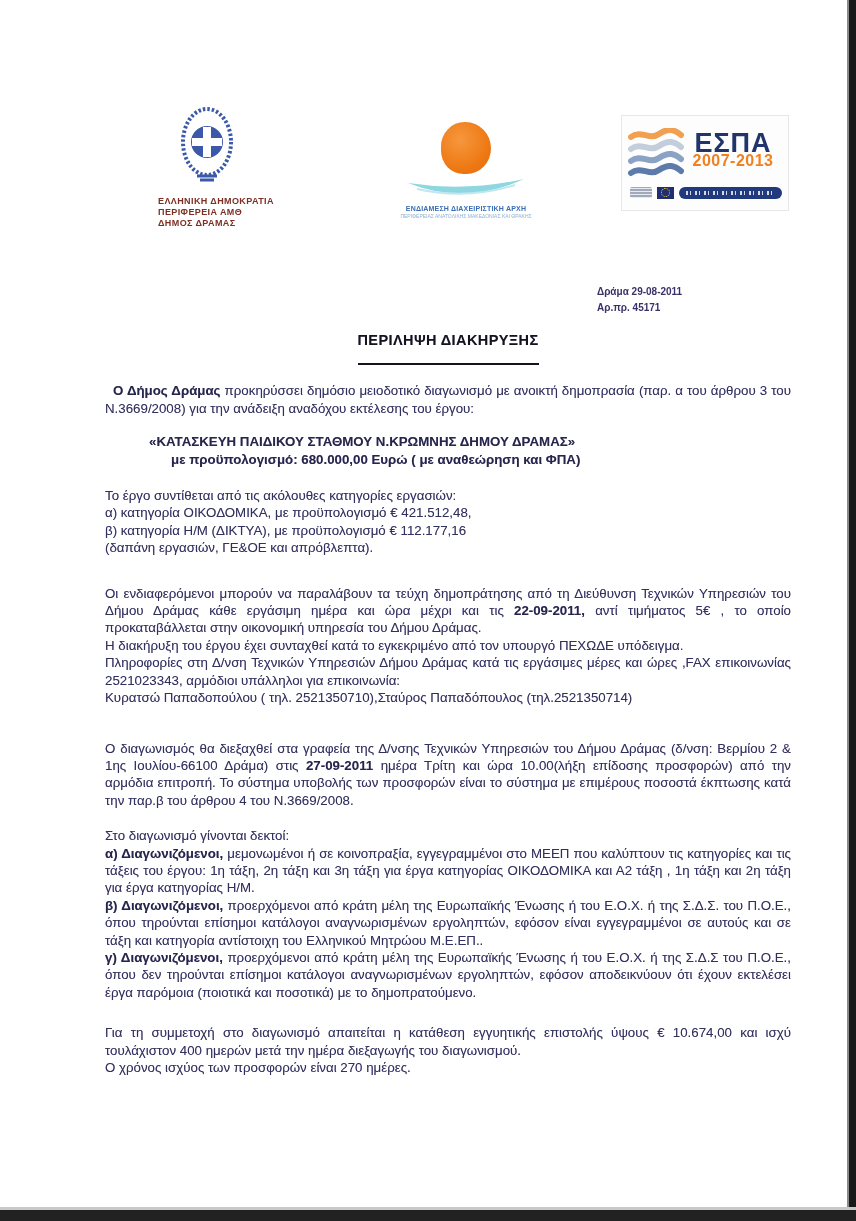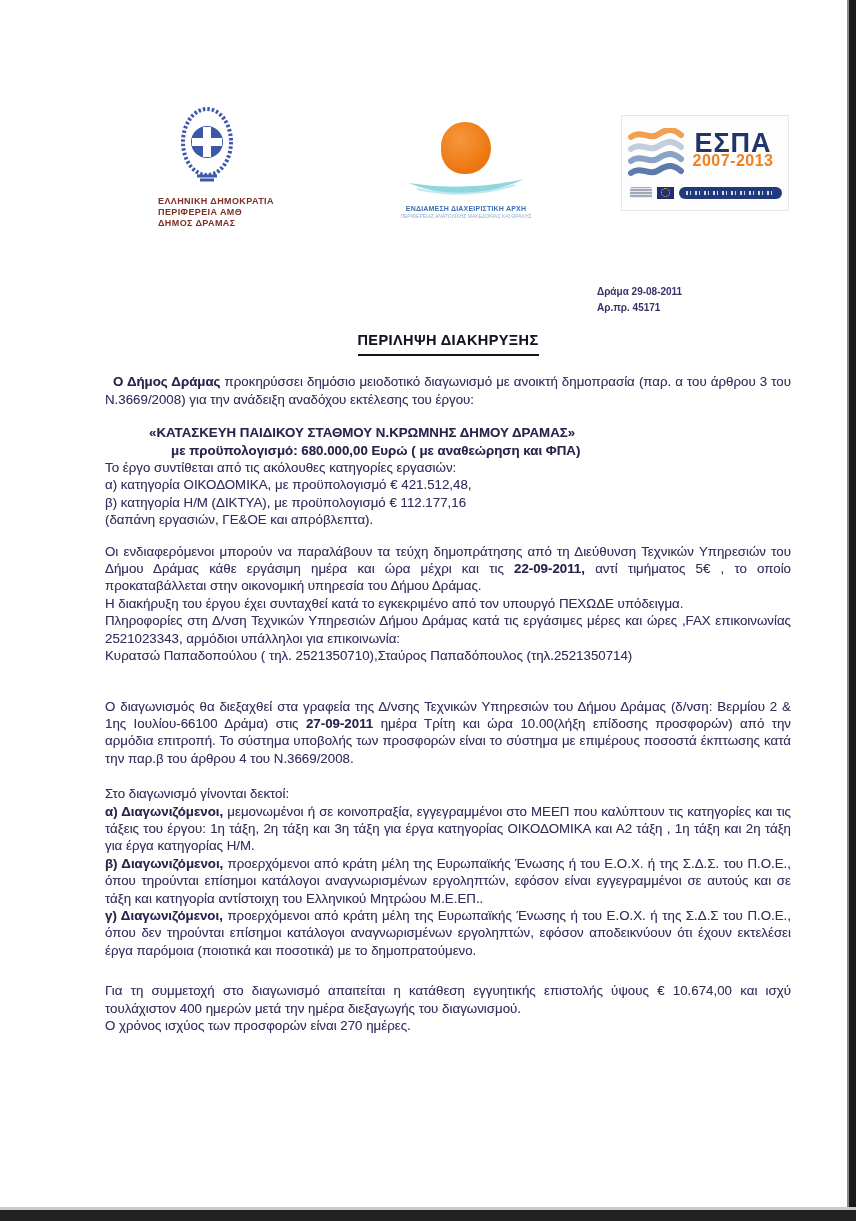--- a/index.html
+++ b/index.html
@@ -40,29 +40,29 @@
                 rgba(255,255,255,.95) 4px 5px,transparent 5px 9px);}
 
   
   .meta-block{position:absolute;left:597px;top:284px;color:#3a3168;font-size:10px;line-height:16px;font-weight:600;}
 
   
   .doc{position:absolute;left:105px;top:332px;width:686px;color:#31315e;
        font-size:13.3px;line-height:17.4px;text-shadow:0 0 .5px rgba(70,40,120,.35);}
   .doc-title-wrap{text-align:center;margin-bottom:17px;}
   .doc-title{display:inline-block;color:#14141f;font-size:14.5px;font-weight:bold;letter-spacing:.4px;
-             border-bottom:2px solid #14141f;padding-bottom:5px;}
+             border-bottom:2px solid #14141f;padding-bottom:14px;}
   .para{text-align:justify;margin:0;}
   .b{font-weight:bold;color:#26264c;}
   .p1{text-indent:8px;}
   .project-block{margin-top:16px;font-weight:bold;color:#26264c;}
   .project-line1{padding-left:44px;}
   .project-line2{padding-left:66px;}
-  .categories-block{}
-  .docs-block{margin-top:14px;}
+  .categories-block{margin-top:19px;}
+  .docs-block{margin-top:28px;}
   .tender-block{margin-top:33px;}
   .eligibility-block{margin-top:18px;}
   .guarantee-block{margin-top:23px;}
 </style>
 </head>
 <body>
 
 <div class="page">
 
   <div class="emblem-block">

